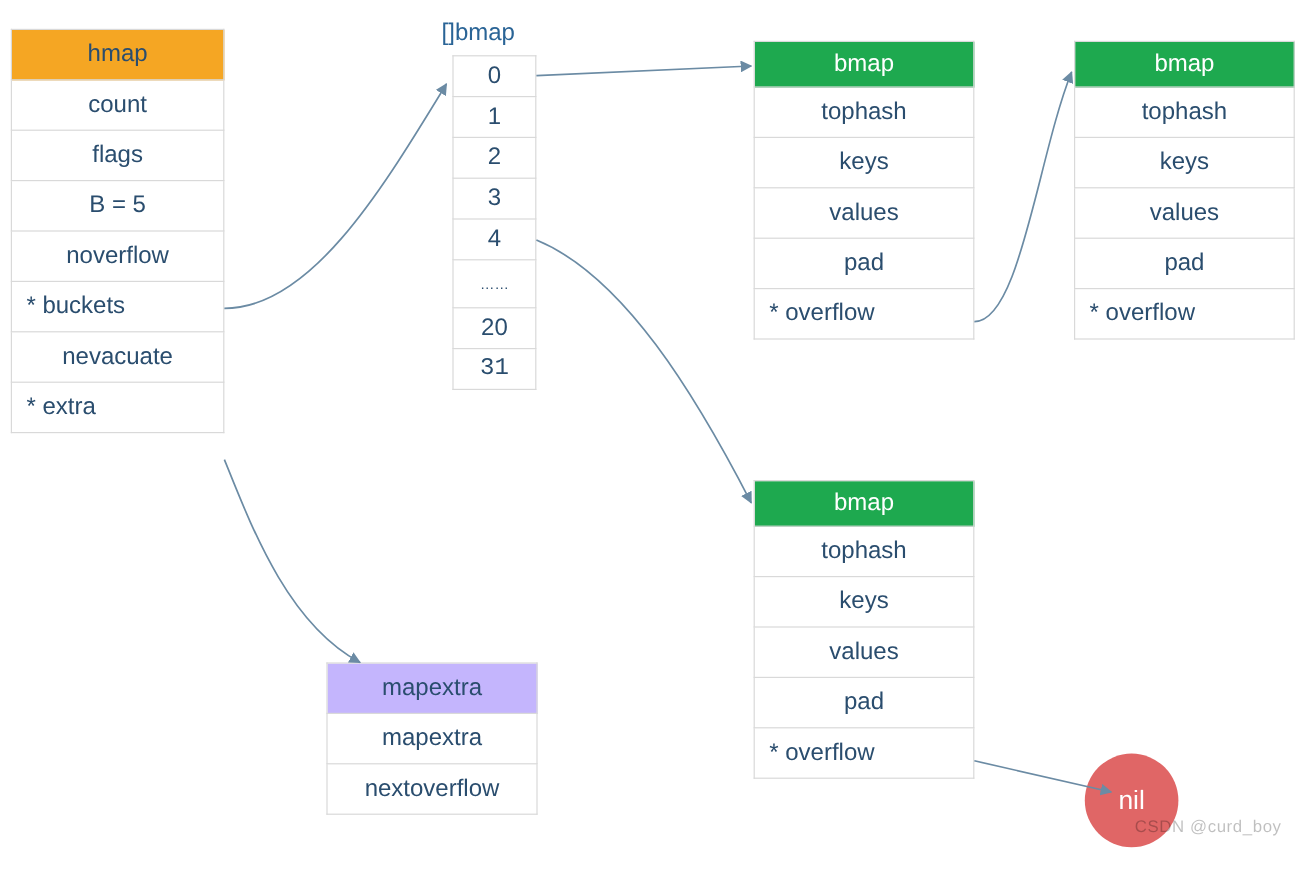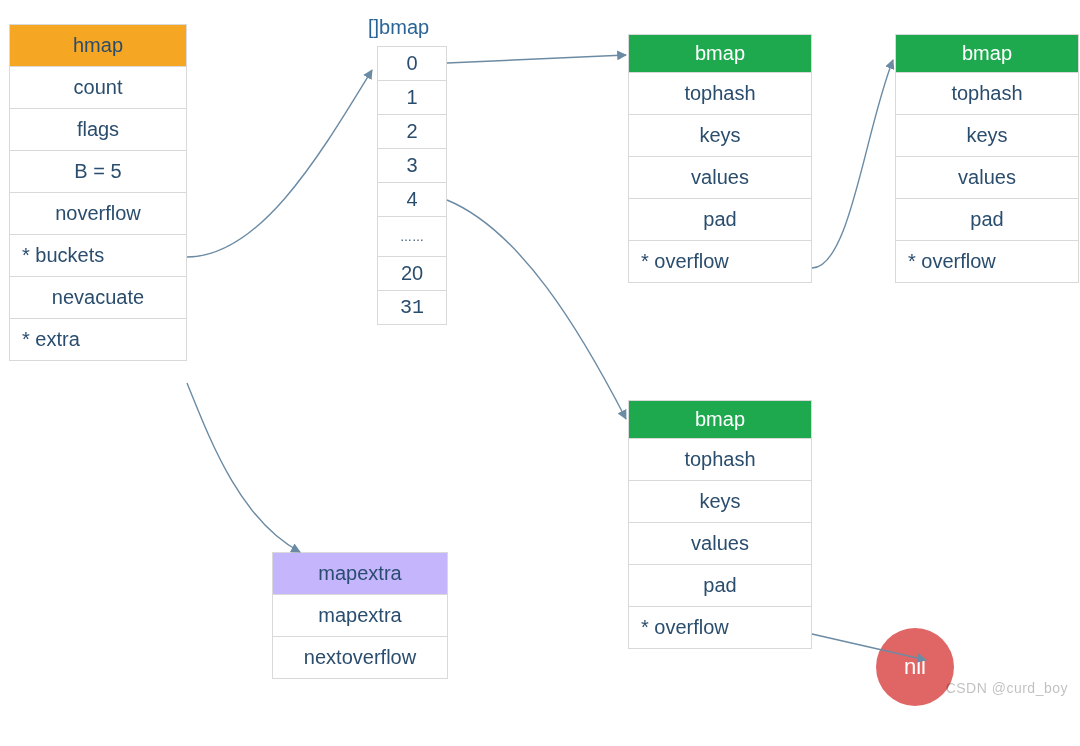--- a/index.html
+++ b/index.html
@@ -203,21 +203,21 @@
       </tr>
   <tr>
         <td>mapextra</td>
       </tr>
   <tr>
         <td>nextoverflow</td>
       </tr>
 </tbody>
   </table>
 
-<div class="nil" style="left:876px; top:628px;">
+<div class="nil" style="left:904px; top:628px;">
   <span>nil</span>
 </div>
 
 <svg class="arrows">
   <defs>
     <marker id="ah" viewBox="0 0 10 10" refX="9" refY="5" markerWidth="7" markerHeight="7" orient="auto-start-reverse">
       <path d="M 0 0 L 10 5 L 0 10 z" fill="#6b8ba4"></path>
     </marker>
   </defs>
 

